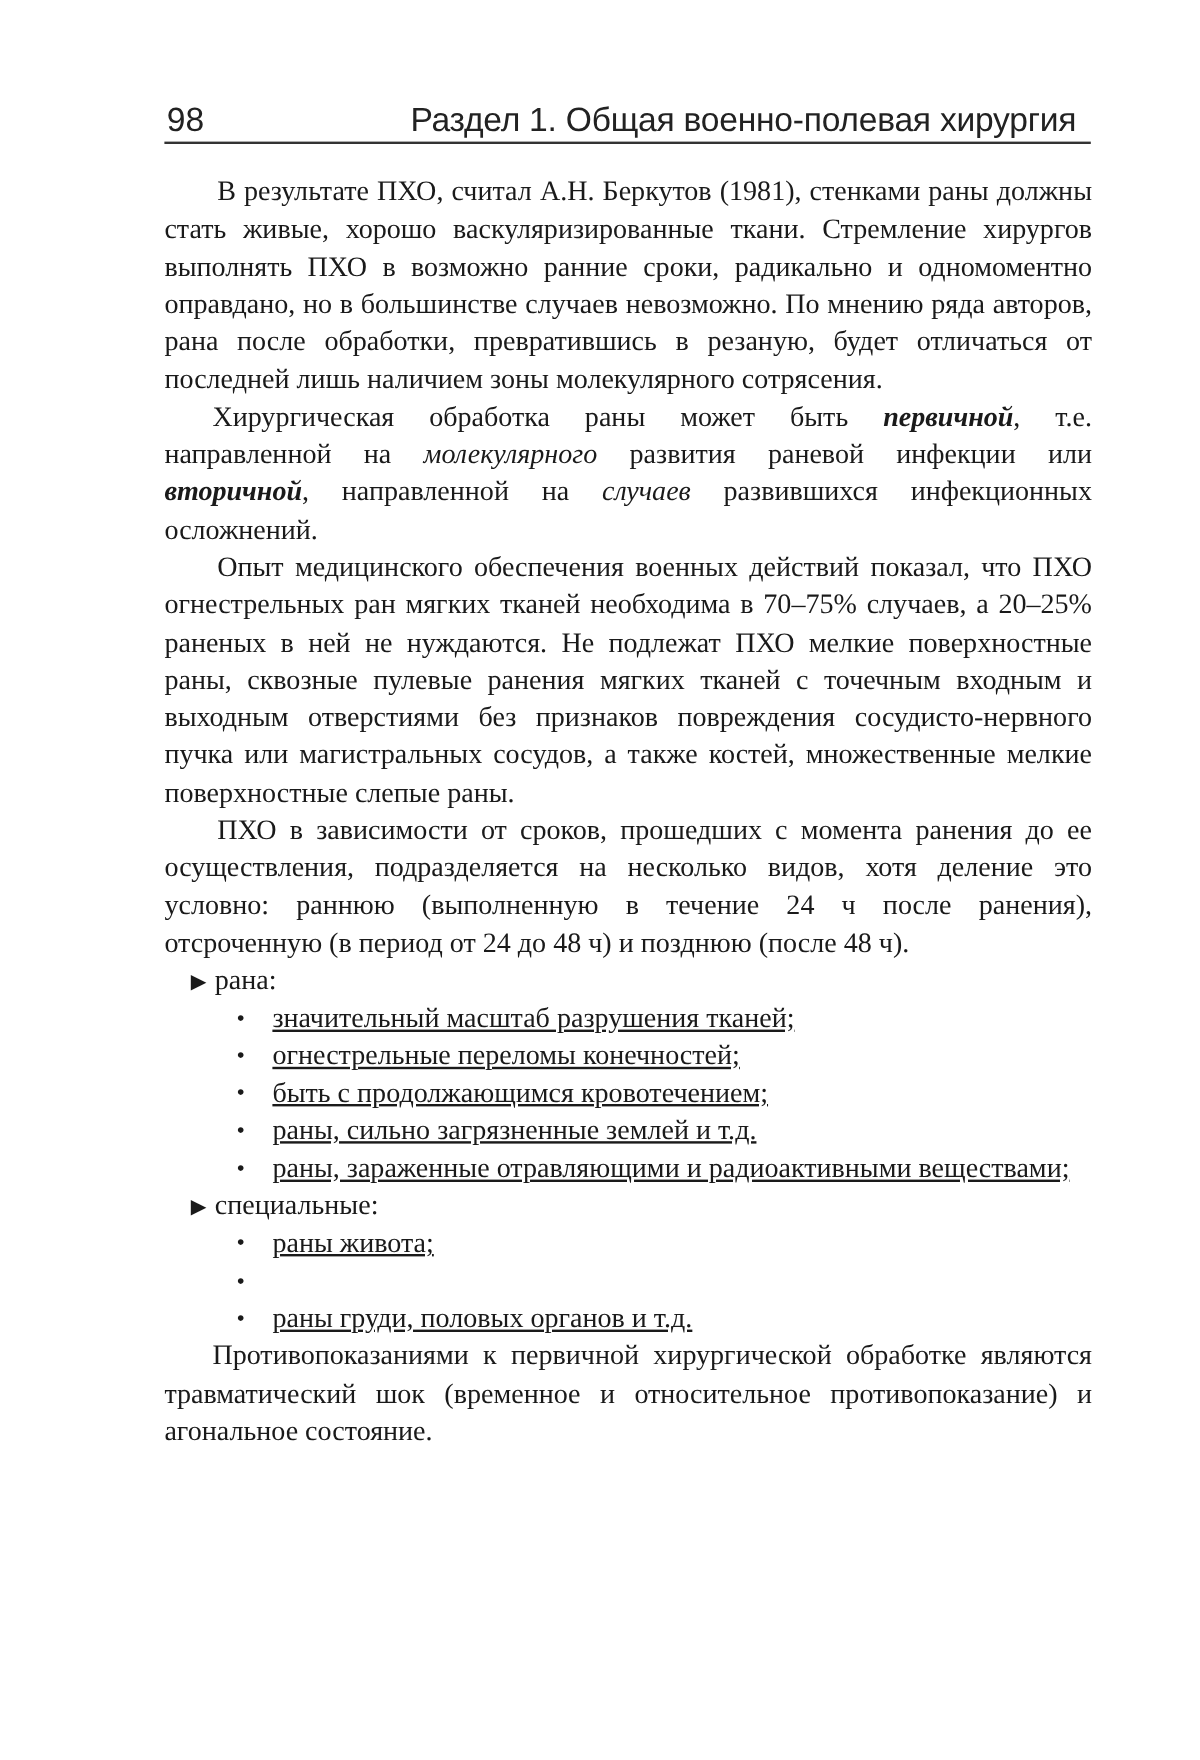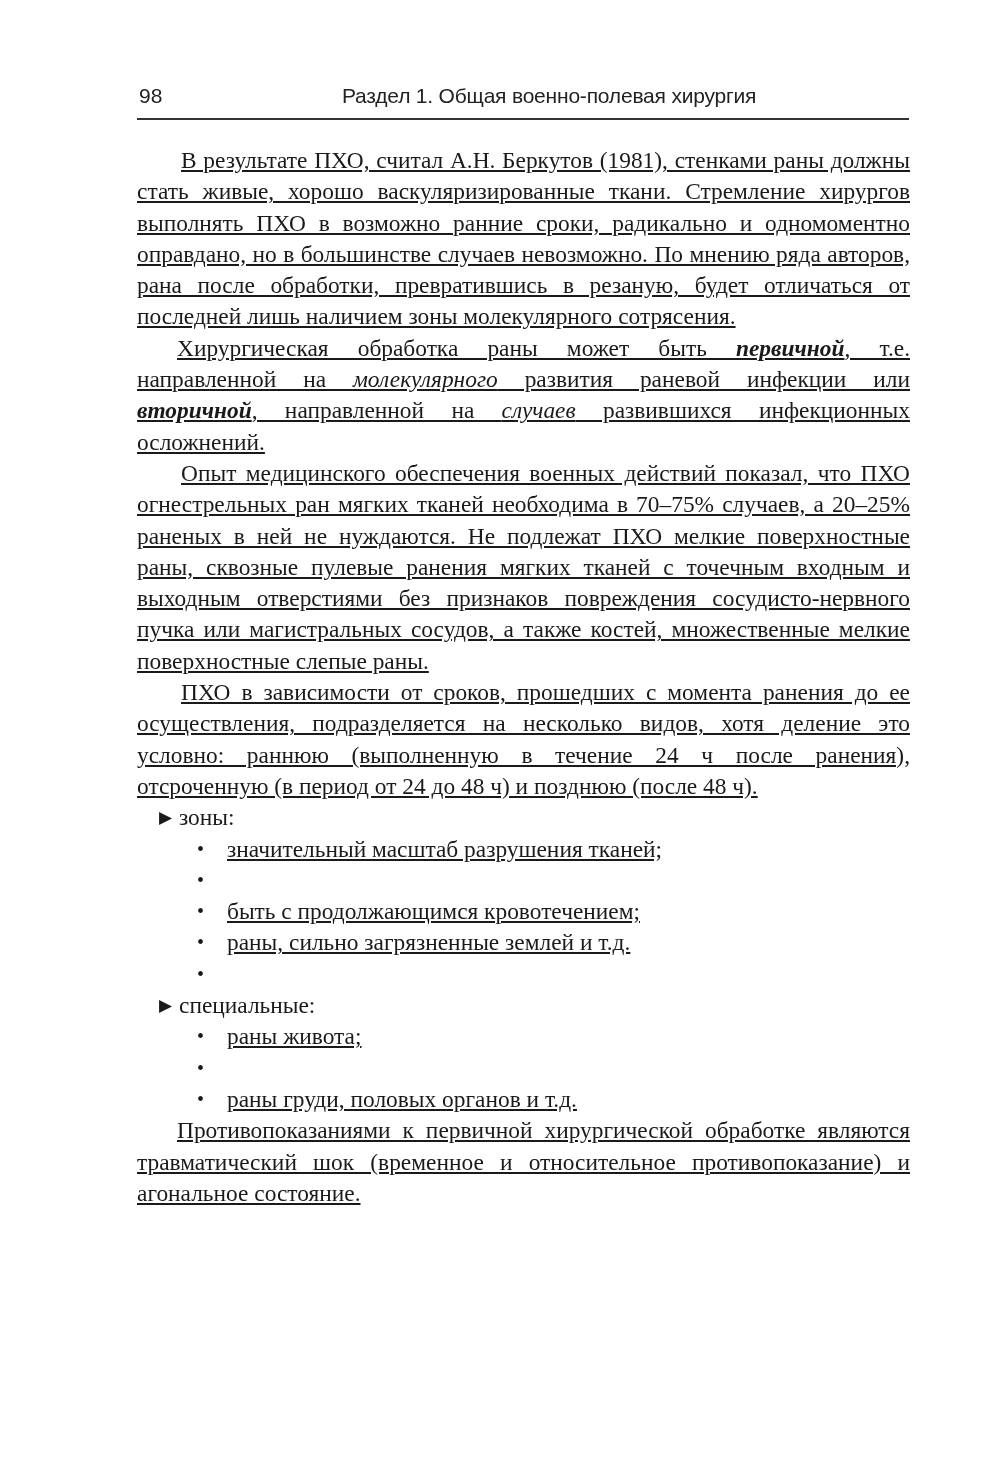--- a/index.html
+++ b/index.html
@@ -1,28 +1,28 @@
 <!DOCTYPE html>
 <html><head>
 <meta charset="utf-8">
 <style>
   html, body { margin: 0; padding: 0; background: #ffffff; }
   body { width: 1000px; height: 1467px; position: relative; overflow: hidden; color: #1a1a1a; }
   .header {
     position: absolute; left: 137px; top: 78px; width: 772px; height: 40px;
-    font-family: "Liberation Sans", sans-serif; font-size: 21px; color: #222;
+    font-family: "Liberation Sans", sans-serif; font-size: 28px; color: #222;
   }
   .header .pnum { position: absolute; left: 2px; top: 6px; }
   .header .running { position: absolute; left: 205px; top: 6px; letter-spacing: -0.2px; }
   .rule { position: absolute; left: 137px; top: 118px; width: 772px; height: 2px; background: #333; }
   .body {
     position: absolute; left: 137px; top: 145px; width: 773px;
     font-family: "Liberation Serif", serif; font-size: 23.4px; line-height: 31.3px; color: #1a1a1a;
   }
-  .p { text-align: justify; text-indent: 40px; margin: 0; text-decoration: underline; }
+  .p { text-align: justify; text-indent: 40px; margin: 0; }
   .p1 { text-indent: 44px; }
   .b { font-weight: bold; font-style: italic; }
   .i { font-style: italic; }
   .lead { margin: 0; padding-left: 38px; }
   .lvl1 { display: flex; margin: 0; padding-left: 22px; }
   .lvl1 .arr { width: 20px; font-size: 17px; line-height: 31.3px; }
   .lvl2 { display: flex; margin: 0; padding-left: 60px; text-align: justify; }
   .lvl2 .dot { width: 30px; flex: none; font-size: 20px; }
   .lvl2 .txt { flex: 1; text-align: justify; text-decoration: underline; }
 </style>
@@ -41,39 +41,41 @@
   <p class="p"><span>Хирургическая обработка раны может быть </span><span class="b">первичной</span><span>, т.е. направленной на </span><span class="i">молекулярного</span><span> развития раневой инфекции или </span><span class="b">вторичной</span><span>, направленной на </span><span class="i">случаев</span><span> развившихся инфекционных осложнений.</span></p>
 
   <p class="p p1">Опыт медицинского обеспечения военных действий показал, что ПХО огнестрельных ран мягких тканей необходима в 70–75% случаев, а 20–25% раненых в ней не нуждаются. Не подлежат ПХО мелкие поверхностные раны, сквозные пулевые ранения мягких тканей с точечным входным и выходным отверстиями без признаков повреждения сосудисто-нервного пучка или магистральных сосудов, а также костей, множественные мелкие поверхностные слепые раны.</p>
 
   <p class="p p1">ПХО в зависимости от сроков, прошедших с момента ранения до ее осуществления, подразделяется на несколько видов, хотя деление это условно: раннюю (выполненную в течение 24 ч после ранения), отсроченную (в период от 24 до 48 ч) и позднюю (после 48 ч).</p>
 
 
   <div>
     <div class="lvl1">
       <span class="arr">▶</span>
-      <span>зоны:</span>
+      <span>рана:</span>
     </div>
     <div class="lvl2">
         <span class="dot">•</span>
         <span class="txt">значительный масштаб разрушения тканей;</span>
       </div>
     <div class="lvl2">
         <span class="dot">•</span>
+        <span class="txt">огнестрельные переломы конечностей;</span>
       </div>
     <div class="lvl2">
         <span class="dot">•</span>
         <span class="txt">быть с продолжающимся кровотечением;</span>
       </div>
     <div class="lvl2">
         <span class="dot">•</span>
         <span class="txt">раны, сильно загрязненные землей и т.д.</span>
       </div>
     <div class="lvl2">
         <span class="dot">•</span>
+        <span class="txt">раны, зараженные отравляющими и радиоактивными веществами;</span>
       </div>
 
     <div class="lvl1">
       <span class="arr">▶</span>
       <span>специальные:</span>
     </div>
     <div class="lvl2">
         <span class="dot">•</span>
         <span class="txt">раны живота;</span>
       </div>

